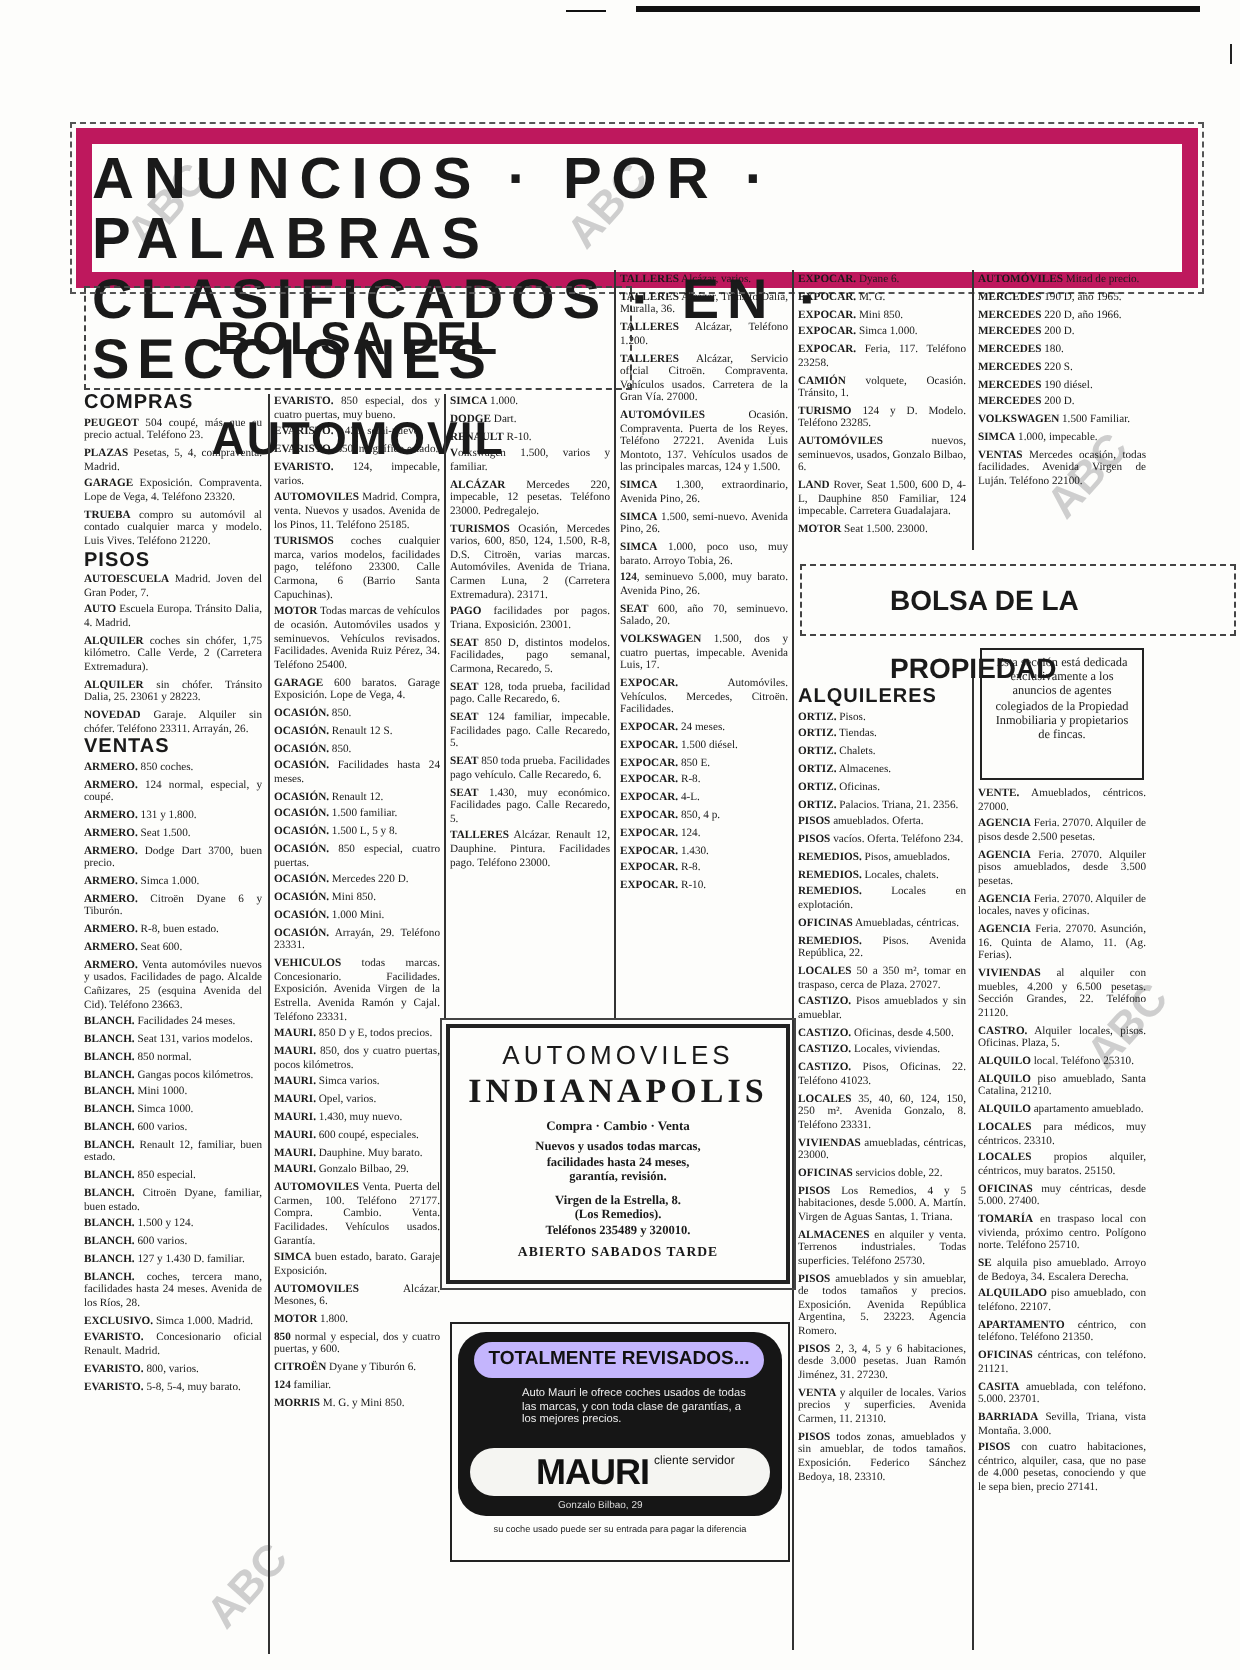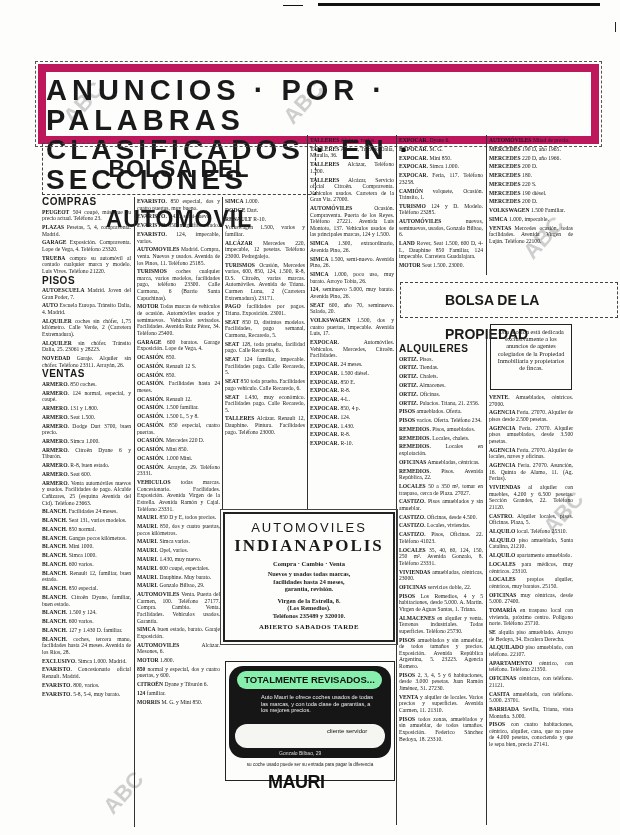--- a/index.html
+++ b/index.html
@@ -54,29 +54,29 @@
   .indy .t3 { font-size:6.5px; font-weight:bold; margin:3px 0 3px; }
   .indy .tx { font-size:6.3px; line-height:7.6px; font-weight:bold; }
   .indy .tb { font-size:6.8px; font-weight:bold; margin-top:3px; letter-spacing:.5px; }
 
   .mauri {
     position:absolute; left:225px; top:661px; width:170px; height:120px; border:1px solid #222;
     box-sizing:border-box; padding:4px 3px;
   }
   .mauri .inner { background:#161616; border-radius:14px; height:92px; position:relative; color:#eee; }
   .mauri .pill1 {
-    position:absolute; left:8px; top:5px; width:145px; height:18px; background:#86efac; color:#111;
+    position:absolute; left:8px; top:5px; width:145px; height:18px; background:#c4b5fd; color:#111;
     border-radius:9px; font-family:"Liberation Sans", sans-serif; font-weight:bold; font-size:9.5px; text-align:center; line-height:18px;
   }
   .mauri .body { position:absolute; left:32px; top:28px; width:115px; font-family:"Liberation Sans", sans-serif; font-size:5.6px; line-height:6.6px; }
   .mauri .pill2 {
     position:absolute; left:6px; top:58px; width:150px; height:24px; background:#f5f5f2; color:#111;
     border-radius:12px;
   }
-  .mauri .brand { position:absolute; left:33px; top:2px; font-family:"Liberation Sans", sans-serif; font-weight:bold; font-size:18px; letter-spacing:-.5px;margin-top:46px; }
+  .mauri .brand { position:absolute; left:33px; top:2px; font-family:"Liberation Sans", sans-serif; font-weight:bold; font-size:18px; letter-spacing:-.5px; }
   .mauri .tag { position:absolute; left:92px; top:4px; font-family:"Liberation Sans", sans-serif; font-size:6px; line-height:7px; }
   .mauri .addr { position:absolute; left:50px; top:84px; font-family:"Liberation Sans", sans-serif; font-size:5px; color:#ddd; }
   .mauri .foot { font-family:"Liberation Sans", sans-serif; font-size:4.6px; text-align:center; margin-top:4px; }
 </style>
 </head>
 <body>
 
 <div class="toprule a"></div>
 <div class="toprule b"></div>
 <div class="rightmark"></div>

